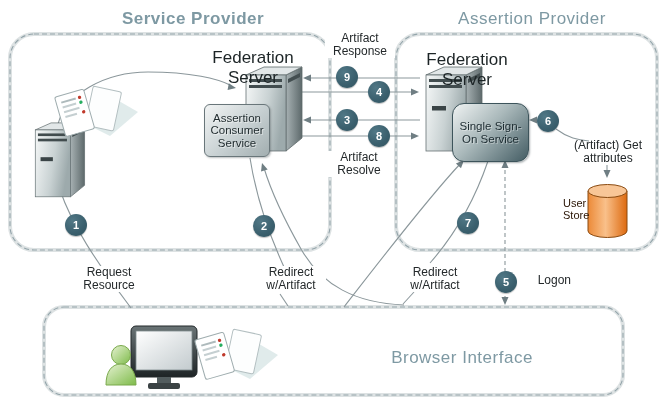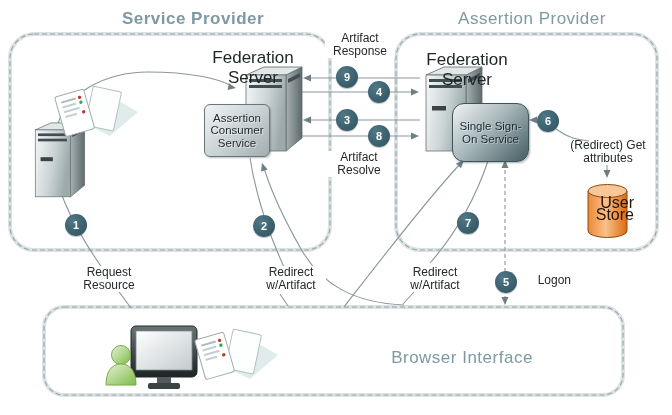--- a/index.html
+++ b/index.html
@@ -17,22 +17,22 @@
   .node-acs{left:204px;top:104px;width:64px;height:51px;border-radius:6px;
         background:linear-gradient(135deg,#f2f4f4 0%,#c6cfd1 55%,#a2aeb0 100%);
         border:1px solid #69767a;box-shadow:1px 1px 2px rgba(60,70,72,.35);}
   .node-sso{left:452px;top:103px;width:75px;height:57px;border-radius:12px;
         background:linear-gradient(135deg,#f0f3f3 0%,#a9b8ba 45%,#445d64 100%);
         border:1px solid #3d545b;box-shadow:1px 1px 2px rgba(40,55,60,.4);
         color:#1d2c31;text-shadow:1px 1px 0 rgba(255,255,255,.4);}
   .node-tr{left:62px;top:157px;width:52px;height:34px;border-radius:8px;
         background:linear-gradient(135deg,#eff1f1 0%,#bcc6c8 55%,#939fa1 100%);
         border:1px solid #69767a;box-shadow:1px 1px 2px rgba(60,70,72,.35);}
-  .userstore-label{position:absolute;left:590px;top:197px;width:44px;z-index:4;
-        font-size:16px;line-height:12px;text-align:right;color:#2a1505;}
+  .userstore-label{position:absolute;left:563px;top:197px;width:44px;z-index:4;
+        font-size:11px;line-height:12px;text-align:left;color:#2a1505;}
   .step{position:absolute;z-index:5;width:22px;height:22px;border-radius:50%;
         background:radial-gradient(circle at 35% 30%,#517886 0%,#3a5f6d 60%,#32545f 100%);
         color:#fff;font-size:11px;font-weight:bold;line-height:22px;text-align:center;
         box-shadow:0 1px 1px rgba(0,0,0,.25);}
 </style>
 </head>
 <body>
 
 <div id="stage">
 
@@ -175,21 +175,21 @@
     <span>Single Sign-On Service</span>
   </div>
   <div class="userstore-label">User Store</div>
 
   <div class="txt flowlabel" style="left:325px;top:32px;width:70px;">Artifact Response</div>
   <div class="txt flowlabel" style="left:324px;top:151px;width:70px;">Artifact Resolve</div>
   <div class="txt flowlabel" style="left:74px;top:266px;width:70px;">Request Resource</div>
   <div class="txt flowlabel" style="left:256px;top:266px;width:70px;">Redirect w/Artifact</div>
   <div class="txt flowlabel" style="left:400px;top:266px;width:70px;">Redirect w/Artifact</div>
   <div class="txt flowlabel" style="left:521px;top:274px;width:50px;text-align:right;background:none;">Logon</div>
-  <div class="txt flowlabel" style="left:567px;top:139px;width:82px;background:none;">(Redirect) Get attributes</div>
+  <div class="txt flowlabel" style="left:567px;top:139px;width:82px;background:none;">(Artifact) Get attributes</div>
   <div class="txt bigcenter" style="left:362px;top:348px;width:200px;">Browser Interface</div>
 
   <div class="step" style="left:65px;top:214px;">1</div>
   <div class="step" style="left:253px;top:215px;">2</div>
   <div class="step" style="left:336px;top:109px;">3</div>
   <div class="step" style="left:368px;top:81px;">4</div>
   <div class="step" style="left:495px;top:271px;">5</div>
   <div class="step" style="left:537px;top:110px;">6</div>
   <div class="step" style="left:457px;top:212px;">7</div>
   <div class="step" style="left:368px;top:125px;">8</div>

